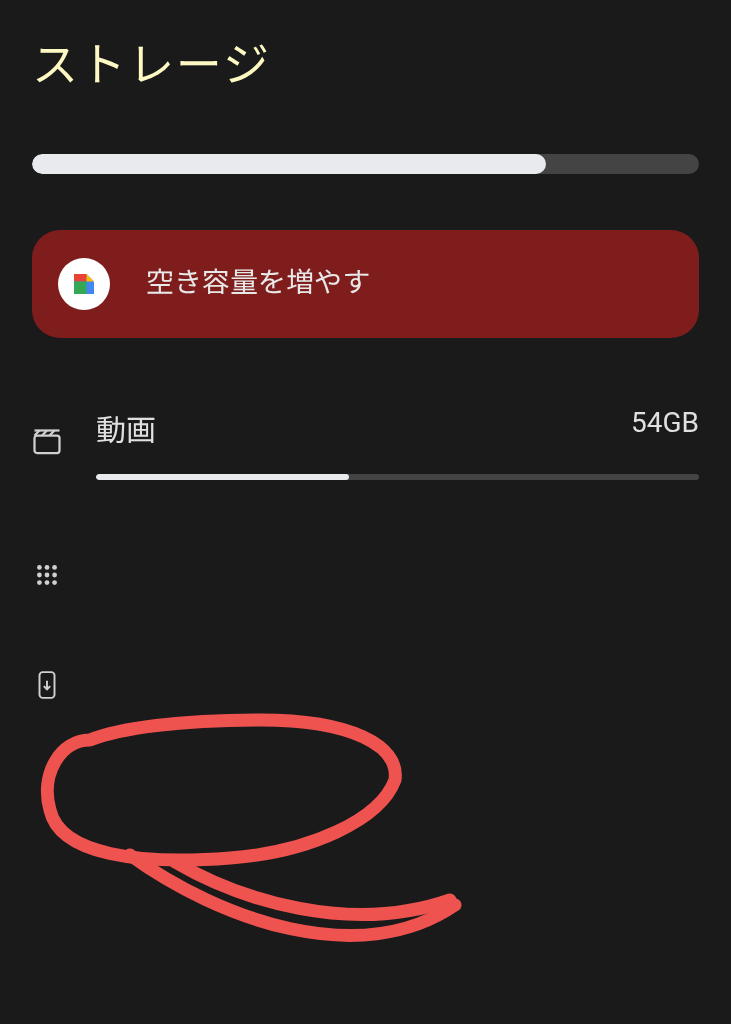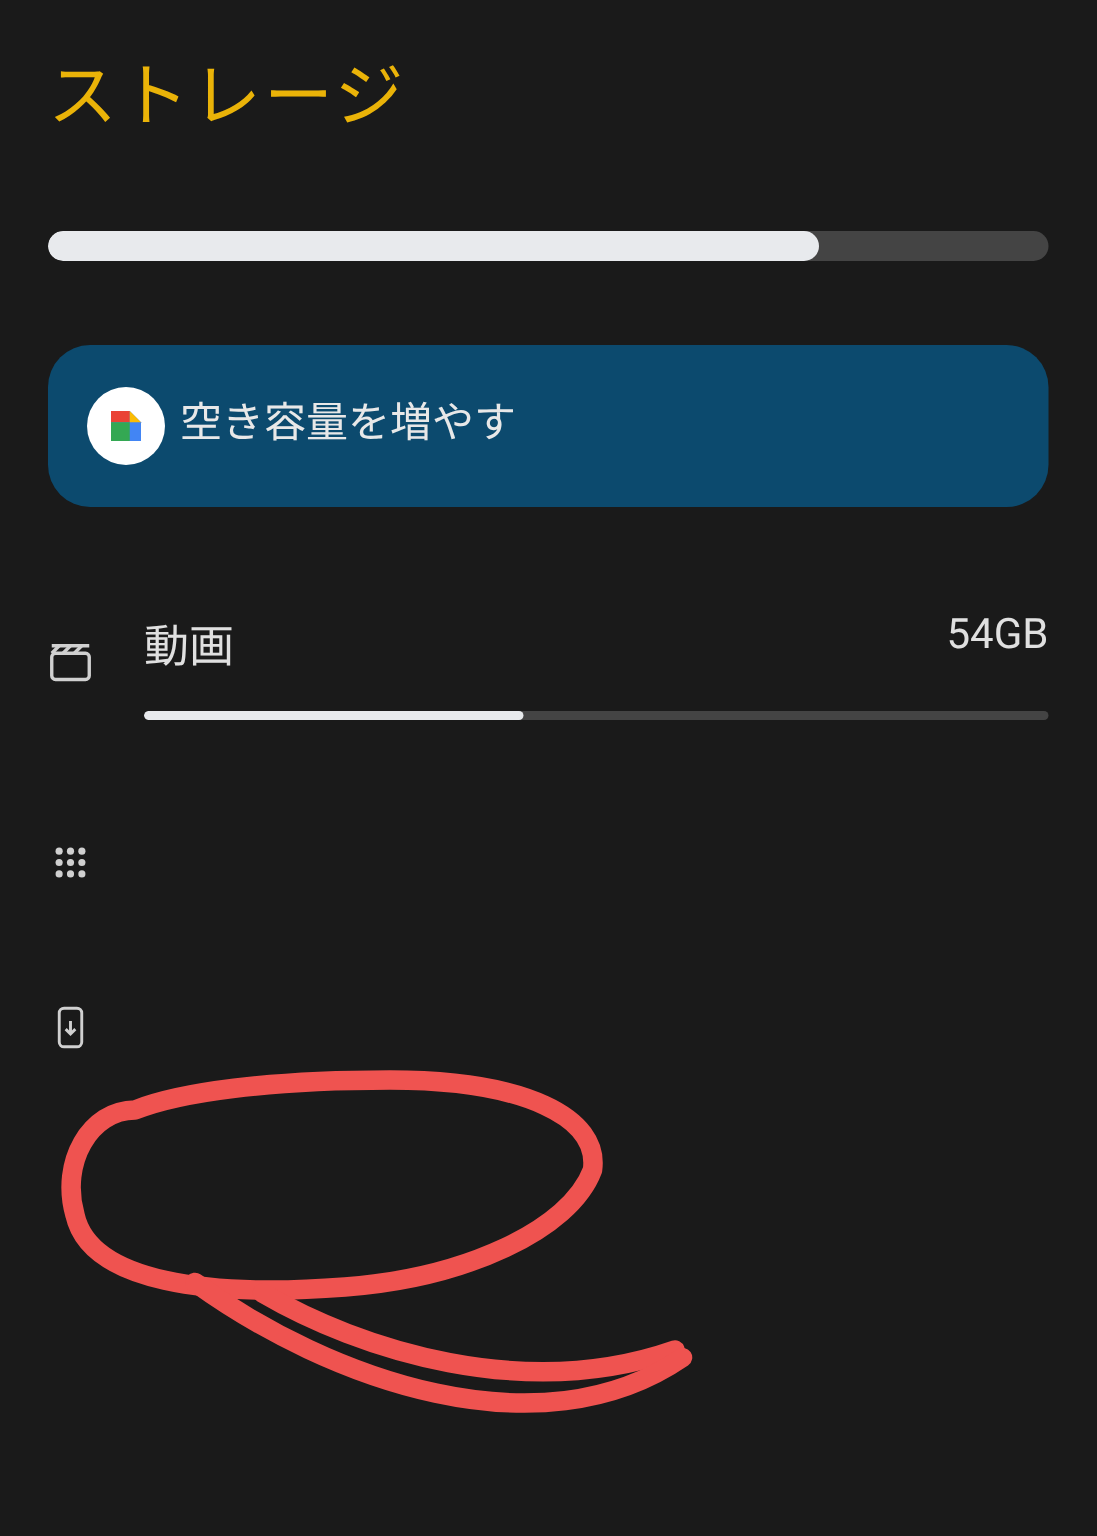--- a/index.html
+++ b/index.html
@@ -15,21 +15,21 @@
     font-family: -apple-system, BlinkMacSystemFont, "Segoe UI", Roboto, "Noto Sans JP", sans-serif;
     overflow: hidden;
     position: relative;
   }
   .container {
     padding: 28px 32px 0 32px;
   }
   .page-title {
     font-size: 46px;
     font-weight: 400;
-    color: #eab308;
+    color: #fef9c3;
     letter-spacing: 2px;
     margin-bottom: 60px;
   }
   .usage-row {
     display: flex;
     align-items: baseline;
     justify-content: space-between;
     margin-bottom: 38px;
   }
   .usage-left {
@@ -59,26 +59,26 @@
     border-radius: 10px;
     overflow: hidden;
     margin-bottom: 56px;
   }
   .main-bar-fill {
     height: 100%;
     background: #e8eaed;
     border-radius: 10px;
   }
   .card {
-    background: #0c4a6e;
+    background: #7f1d1d;
     border-radius: 28px;
     padding: 28px 26px;
     display: flex;
     align-items: center;
-    gap: 10px;
+    gap: 36px;
     margin-bottom: 56px;
   }
   .card-icon-circle {
     width: 52px;
     height: 52px;
     background: #ffffff;
     border-radius: 50%;
     display: flex;
     align-items: center;
     justify-content: center;

